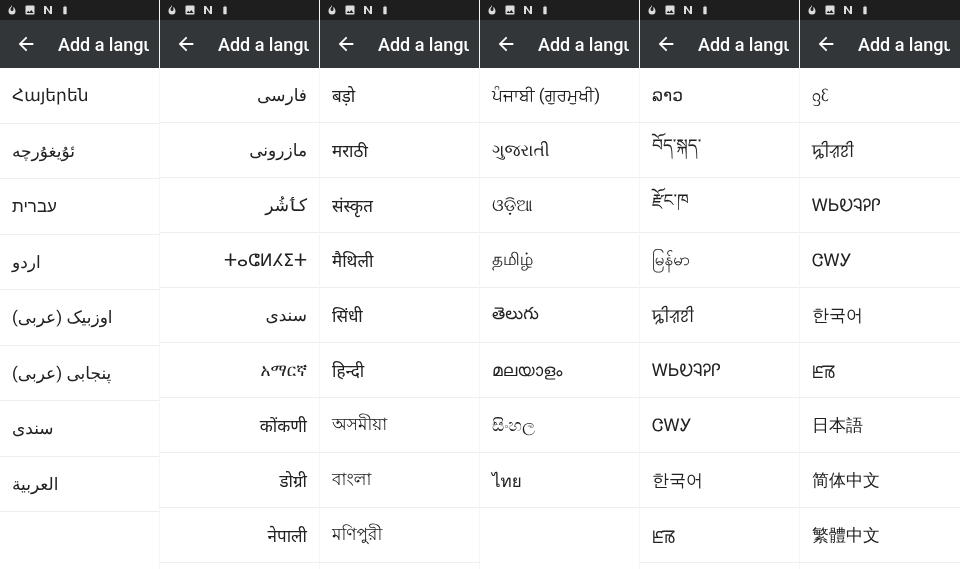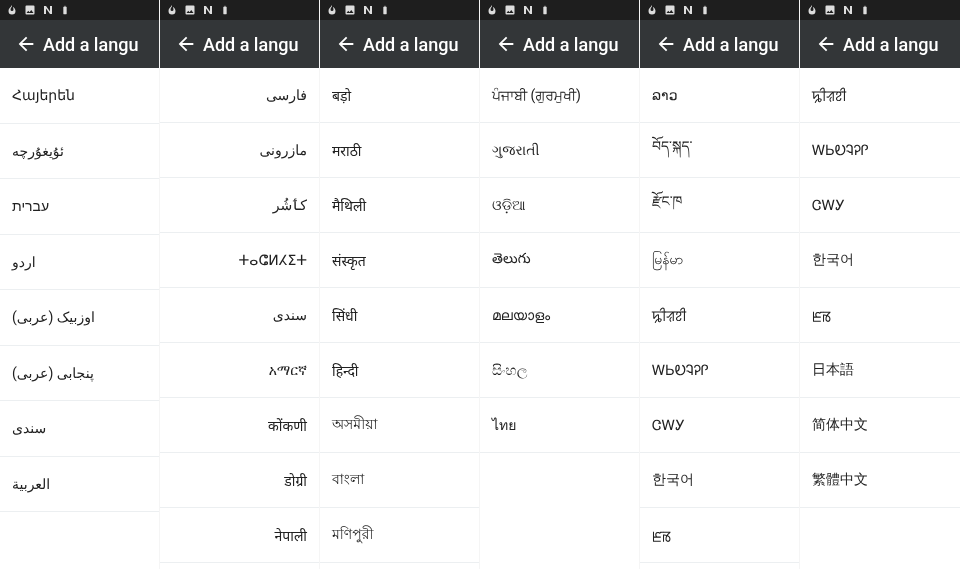--- a/index.html
+++ b/index.html
@@ -2,25 +2,25 @@
 <html><head>
 <meta charset="utf-8">
 <style>
   * { margin: 0; padding: 0; box-sizing: border-box; }
   html, body { width: 960px; height: 569px; overflow: hidden; font-family: Roboto, "Noto Sans", Arial, sans-serif; background: #fff; }
   .screens { display: flex; width: 960px; height: 569px; }
   .screen { width: 160px; height: 569px; display: flex; flex-direction: column; border-right: 1px solid rgba(0,0,0,0.04); }
   .screen:last-child { border-right: none; }
   .status-bar { height: 20px; background: #1e1e1e; display: flex; align-items: center; padding: 0 6px; gap: 6px; }
   .status-icon { color: #fff; opacity: 0.85; display: inline-flex; align-items: center; }
-  .app-bar { height: 48px; background: #333638; display: flex; align-items: center; padding: 0 10px 0 14px; gap: 5px; flex-shrink: 0; overflow: hidden; }
+  .app-bar { height: 48px; background: #333638; display: flex; align-items: center; padding: 0 10px 0 14px; gap: 20px; flex-shrink: 0; overflow: hidden; }
   .back-btn { display: inline-flex; align-items: center; justify-content: center; width: 24px; height: 24px; flex-shrink: 0; }
   .app-title { color: #fff; font-size: 18px; font-weight: 500; white-space: nowrap; overflow: hidden; }
   .list { flex: 1; overflow: hidden; background: #fff; }
-  .row { height: 55px; display: flex; align-items: center; padding: 0 12px; border-bottom: 1px solid #eceff1; font-size: 14px; color: #212121; white-space: nowrap; overflow: hidden; }
+  .row { height: 55px; display: flex; align-items: center; padding: 0 12px; border-bottom: 1px solid #eceff1; font-size: 17px; color: #212121; white-space: nowrap; overflow: hidden; }
   .row.rtl { justify-content: flex-end; text-align: right; }
   
   .screen.first .row { height: 55.5px; }
 </style>
 </head>
 <body>
 
 <div class="screens" id="screens">
     <div class="screen first">
       <div class="status-bar">
@@ -173,26 +173,26 @@
         <span class="app-title">Add a langu</span>
       </div>
       <div class="list">
         <div class="row">
           <span>बड़ो</span>
         </div>
         <div class="row">
           <span>मराठी</span>
         </div>
         <div class="row">
+          <span>संस्कृत</span>
+        </div>
+        <div class="row">
           <span>मैथिली</span>
         </div>
         <div class="row">
-          <span>संस्कृत</span>
-        </div>
-        <div class="row">
           <span>सिंधी</span>
         </div>
         <div class="row">
           <span>हिन्दी</span>
         </div>
         <div class="row">
           <span>অসমীয়া</span>
         </div>
         <div class="row">
           <span>বাংলা</span>
@@ -237,20 +237,23 @@
         <div class="row">
           <span>ਪੰਜਾਬੀ (ਗੁਰਮੁਖੀ)</span>
         </div>
         <div class="row">
           <span>ગુજરાતી</span>
         </div>
         <div class="row">
           <span>ଓଡ଼ିଆ</span>
         </div>
         <div class="row">
+          <span>தமிழ்</span>
+        </div>
+        <div class="row">
           <span>తెలుగు</span>
         </div>
         <div class="row">
           <span>മലയാളം</span>
         </div>
         <div class="row">
           <span>සිංහල</span>
         </div>
         <div class="row">
           <span>ไทย</span>
@@ -343,20 +346,23 @@
       </div>
       <div class="app-bar">
         <span class="back-btn">
           <svg width="22" height="22" viewBox="0 0 24 24" fill="#fff">
             <path d="M20 11H7.83l5.59-5.59L12 4l-8 8 8 8 1.41-1.41L7.83 13H20v-2z"></path>
           </svg>
         </span>
         <span class="app-title">Add a langu</span>
       </div>
       <div class="list">
+        <div class="row">
+          <span>ᦋᦷ</span>
+        </div>
         <div class="row">
           <span>ꠍꠤꠟꠐꠤ</span>
         </div>
         <div class="row">
           <span>ᎳᏏᎧᎸᎮᎵ</span>
         </div>
         <div class="row">
           <span>ᏣᎳᎩ</span>
         </div>
         <div class="row">

